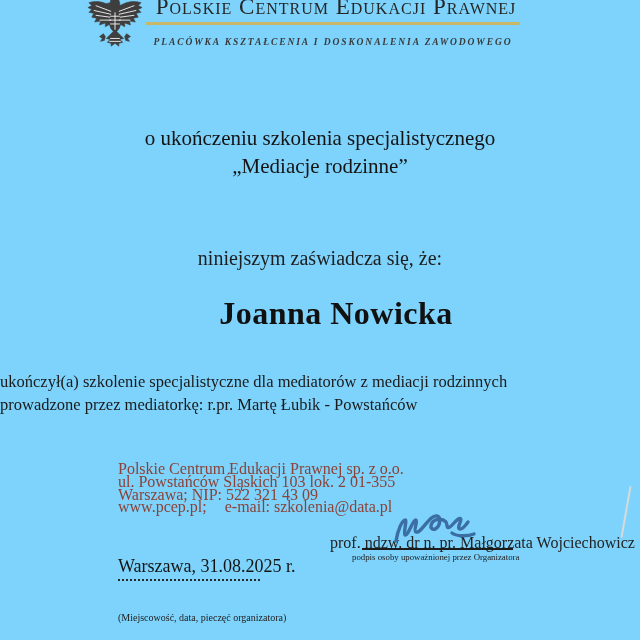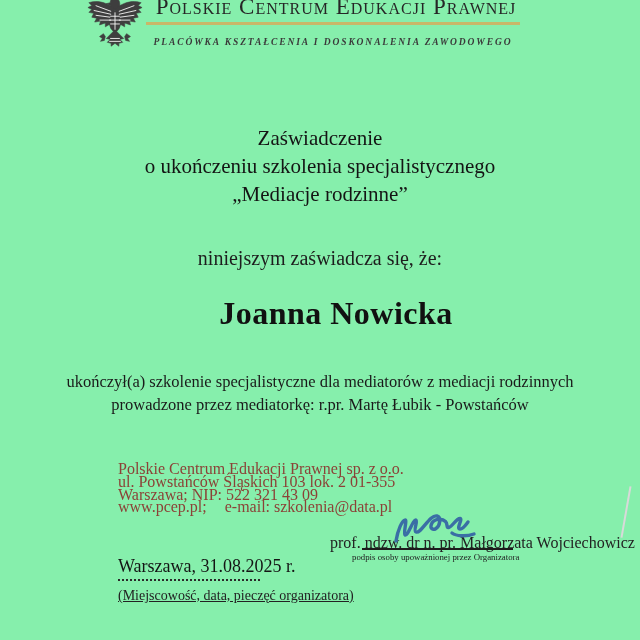--- a/index.html
+++ b/index.html
@@ -1,18 +1,18 @@
 <!DOCTYPE html>
 <html lang="pl"><head>
 <meta charset="utf-8">
 <style>
   html,body{margin:0;padding:0;background:#e8e8e8;}
   .page{
     position:relative;width:640px;height:640px;margin:0 auto;
-    background:#86efac;overflow:hidden;
+    background:#7dd3fc;overflow:hidden;
     font-family:"Liberation Serif","DejaVu Serif",serif;color:#1d1d1d;
   }
   
   .eagle{position:absolute;left:86px;top:-7px;width:58px;height:60px;}
   .org-name{
     position:absolute;left:148px;top:-6px;width:376px;text-align:center;
     font-variant:small-caps;font-size:23px;letter-spacing:1px;color:#262626;
     white-space:nowrap;
   }
   .gold-rule{position:absolute;left:146px;top:22px;width:374px;height:2.5px;background:#c9b768;}
@@ -26,21 +26,21 @@
     font-size:21px;line-height:28px;color:#141414;
   }
   .statement{
     position:absolute;left:0;top:247px;width:640px;text-align:center;font-size:20px;
   }
   .recipient{
     position:absolute;left:0;top:295px;width:640px;text-align:center;
     font-size:32px;font-weight:bold;letter-spacing:.5px;color:#111;padding-left:16px;
   }
   .description{
-    position:absolute;left:0;top:371px;width:640px;text-align:center;
+    position:absolute;left:0;top:371px;width:640px;text-align:left;
     font-size:16.5px;line-height:22.5px;color:#1a1a1a;
   }
   
   .org-details{
     position:absolute;left:118px;top:463px;
     font-size:16px;line-height:12.8px;color:#8b4237;
     font-family:"Liberation Serif","DejaVu Serif",serif;
   }
   .org-details .gap{display:inline-block;width:18px;}
   
@@ -50,21 +50,21 @@
   }
   .signature-svg{position:absolute;left:390px;top:505px;width:92px;height:44px;}
   .sig-line{position:absolute;left:362px;top:548px;width:151px;height:1.6px;background:#1c1c1c;}
   .sig-caption{
     position:absolute;left:352px;top:552px;width:172px;text-align:left;
     font-size:8.8px;color:#222;white-space:nowrap;
   }
   
   .date-value{position:absolute;left:118px;top:556px;font-size:18px;color:#141414;}
   .dotted-line{position:absolute;left:118px;top:574px;width:142px;height:5px;border-bottom:2px dotted #2a2a2a;}
-  .date-caption{position:absolute;left:118px;top:588px;font-size:14px;color:#222;white-space:nowrap;text-decoration:underline;}
+  .date-caption{position:absolute;left:118px;top:612px;font-size:10px;color:#222;white-space:nowrap;}
   
   .scan-mark{position:absolute;left:625px;top:486px;width:1.5px;height:52px;background:#d9d9d9;transform:rotate(10deg);}
 </style>
 </head>
 <body>
 
 <div class="page">
 
   <div class="eagle">
     <svg viewBox="0 0 60 62" width="58" height="60">
@@ -92,21 +92,20 @@
         <path d="M25,47 h10 M24,50 h12"></path>
       </g>
     </svg>
   </div>
 
   <div class="org-name">Polskie Centrum Edukacji Prawnej</div>
   <div class="gold-rule"></div>
   <div class="org-subtitle">PLACÓWKA KSZTAŁCENIA I DOSKONALENIA ZAWODOWEGO</div>
 
   <div class="cert-title">
-    <div>Zaświadczenie</div>
     <div>o ukończeniu szkolenia specjalistycznego</div>
     <div>„Mediacje rodzinne”</div>
   </div>
 
   <div class="statement">niniejszym zaświadcza się, że:</div>
 
   <div class="recipient">Joanna Nowicka</div>
 
   <div class="description">
     <div>ukończył(a) szkolenie specjalistyczne dla mediatorów z mediacji rodzinnych</div>

